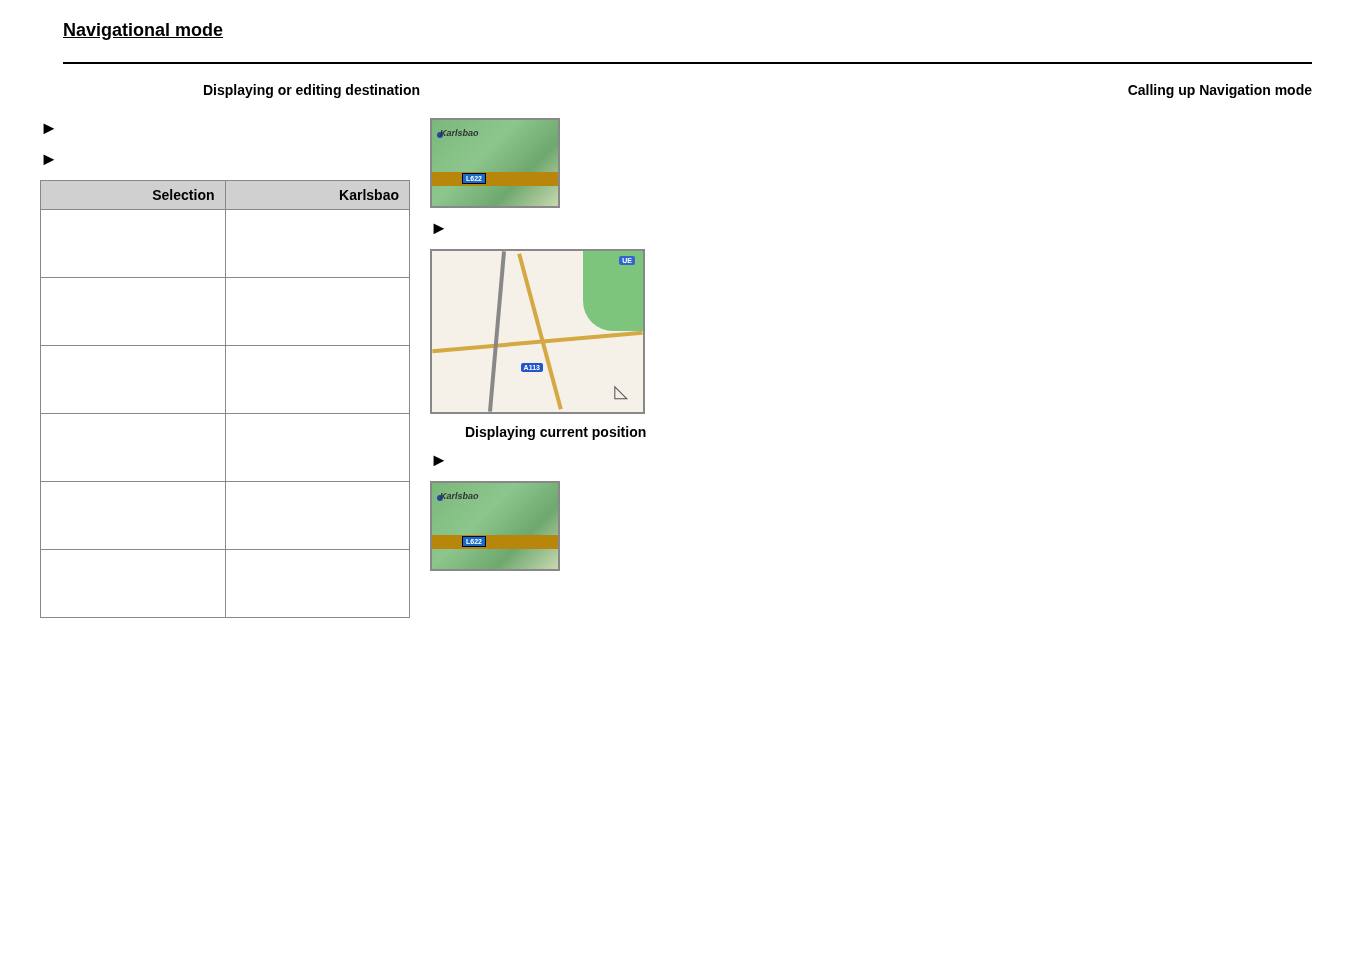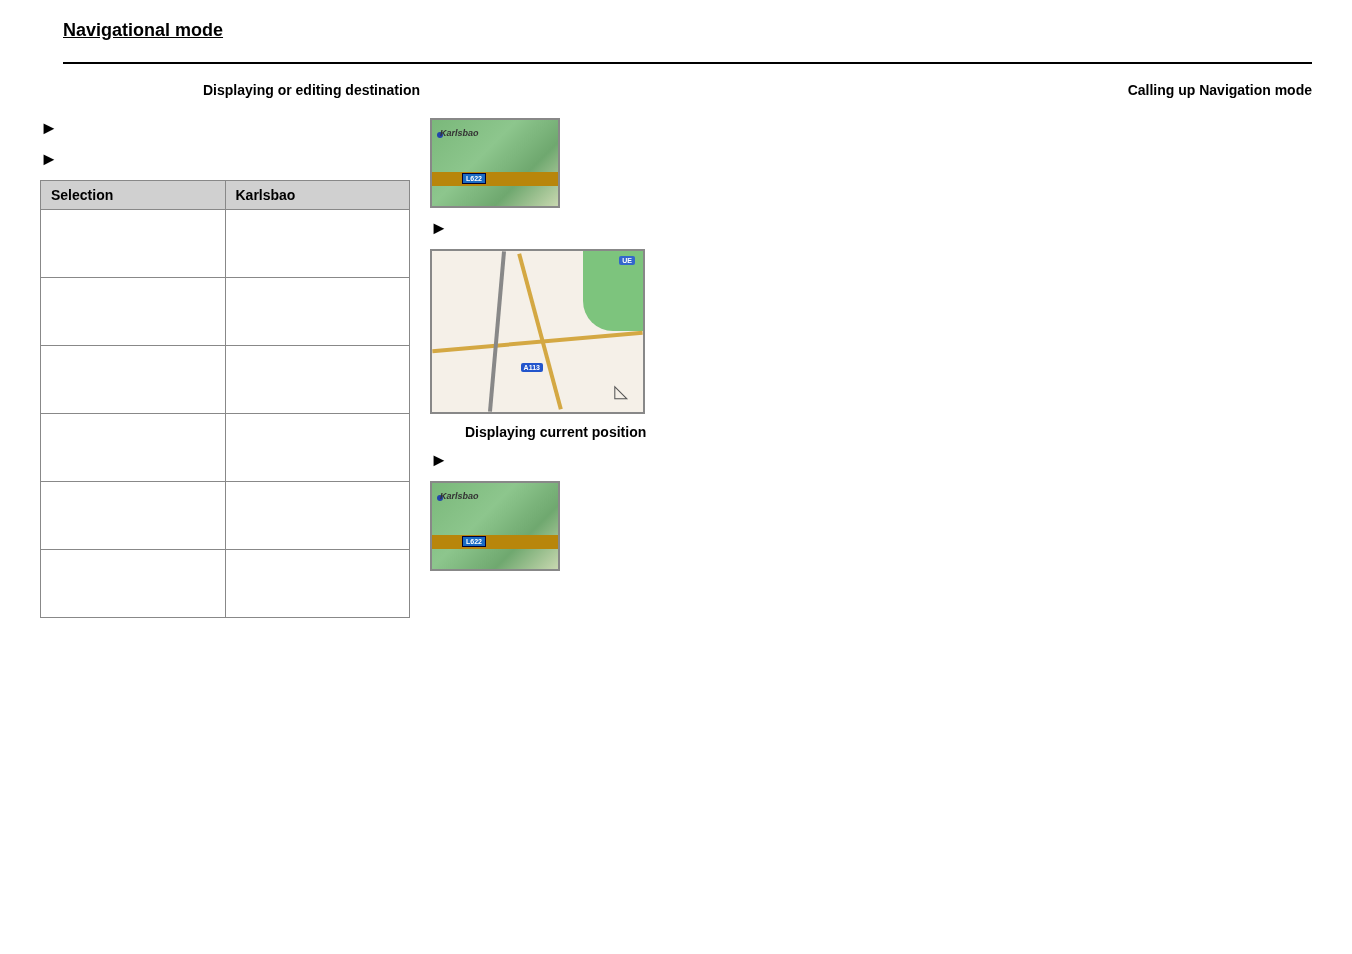--- a/index.html
+++ b/index.html
@@ -68,21 +68,21 @@
       border-collapse: collapse;
       width: 370px;
       margin-top: 8px;
     }
 
     .selection-table th {
       background: #d0d0d0;
       border: 1px solid #888;
       padding: 6px 10px;
       font-weight: bold;
-      text-align: left;
+      text-align: right;
       font-size: 14px;
     }
 
     .selection-table td {
       border: 1px solid #888;
       padding: 0;
       height: 68px;
       width: 185px;
     }
 

